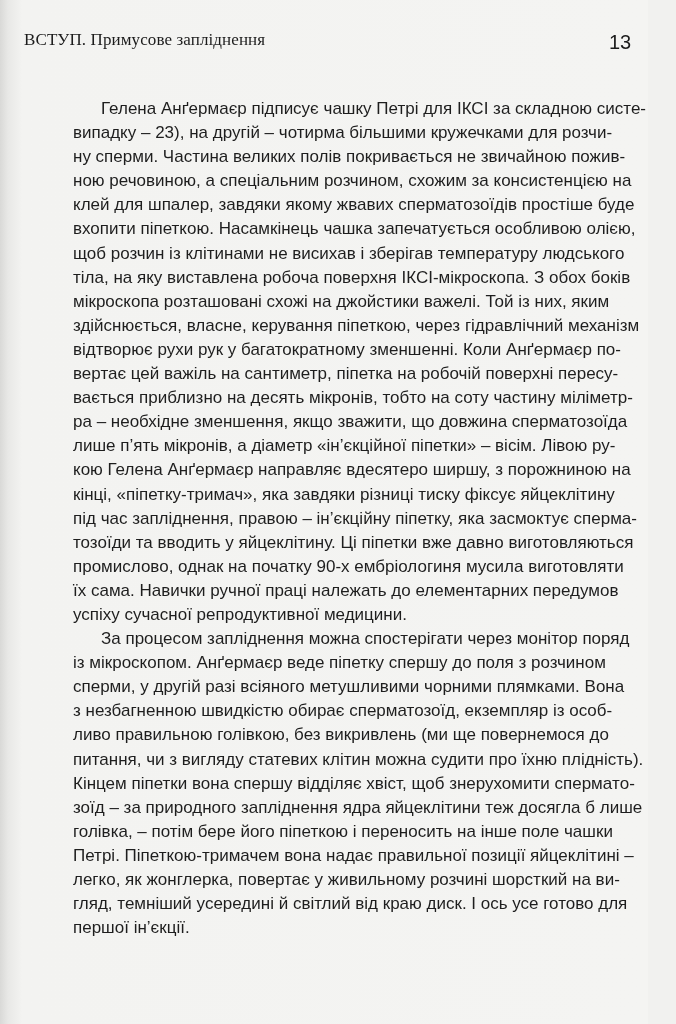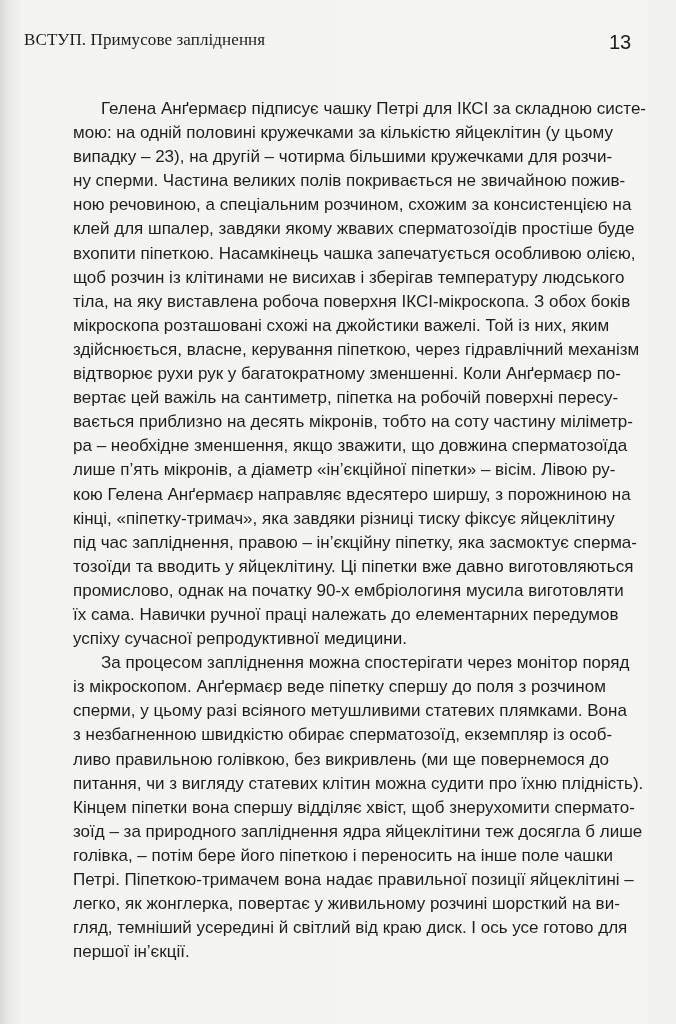--- a/index.html
+++ b/index.html
@@ -66,21 +66,20 @@
 </head>
 <body>
 
 <div class="page">
   <div class="running-head">ВСТУП. Примусове запліднення</div>
   <div class="page-number">13</div>
 
   <div class="body-text">
     <div class="para" id="para-0">
         <span class="line first">Гелена Анґермаєр підписує чашку Петрі для ІКСІ за складною систе-</span>
-        <span class="line">мою: на одній половині кружечками за кількістю яйцеклітин (у цьому</span>
         <span class="line">випадку – 23), на другій – чотирма більшими кружечками для розчи-</span>
         <span class="line">ну сперми. Частина великих полів покривається не звичайною пожив-</span>
         <span class="line">ною речовиною, а спеціальним розчином, схожим за консистенцією на</span>
         <span class="line">клей для шпалер, завдяки якому жвавих сперматозоїдів простіше буде</span>
         <span class="line">вхопити піпеткою. Насамкінець чашка запечатується особливою олією,</span>
         <span class="line">щоб розчин із клітинами не висихав і зберігав температуру людського</span>
         <span class="line">тіла, на яку виставлена робоча поверхня ІКСІ-мікроскопа. З обох боків</span>
         <span class="line">мікроскопа розташовані схожі на джойстики важелі. Той із них, яким</span>
         <span class="line">здійснюється, власне, керування піпеткою, через гідравлічний механізм</span>
         <span class="line">відтворює рухи рук у багатократному зменшенні. Коли Анґермаєр по-</span>
@@ -92,21 +91,21 @@
         <span class="line">кінці, «піпетку-тримач», яка завдяки різниці тиску фіксує яйцеклітину</span>
         <span class="line">під час запліднення, правою – ін’єкційну піпетку, яка засмоктує сперма-</span>
         <span class="line">тозоїди та вводить у яйцеклітину. Ці піпетки вже давно виготовляються</span>
         <span class="line">промислово, однак на початку 90-х ембріологиня мусила виготовляти</span>
         <span class="line">їх сама. Навички ручної праці належать до елементарних передумов</span>
         <span class="line last">успіху сучасної репродуктивної медицини.</span>
       </div>
     <div class="para" id="para-1">
         <span class="line first">За процесом запліднення можна спостерігати через монітор поряд</span>
         <span class="line">із мікроскопом. Анґермаєр веде піпетку спершу до поля з розчином</span>
-        <span class="line">сперми, у цьому разі всіяного метушливими статевих плямками. Вона</span>
+        <span class="line">сперми, у другій разі всіяного метушливими чорними плямками. Вона</span>
         <span class="line">з незбагненною швидкістю обирає сперматозоїд, екземпляр із особ-</span>
         <span class="line">ливо правильною голівкою, без викривлень (ми ще повернемося до</span>
         <span class="line">питання, чи з вигляду статевих клітин можна судити про їхню плідність).</span>
         <span class="line">Кінцем піпетки вона спершу відділяє хвіст, щоб знерухомити сперматo-</span>
         <span class="line">зоїд – за природного запліднення ядра яйцеклітини теж досягла б лише</span>
         <span class="line">голівка, – потім бере його піпеткою і переносить на інше поле чашки</span>
         <span class="line">Петрі. Піпеткою-тримачем вона надає правильної позиції яйцеклітині –</span>
         <span class="line">легко, як жонглерка, повертає у живильному розчині шорсткий на ви-</span>
         <span class="line">гляд, темніший усередині й світлий від краю диск. І ось усе готово для</span>
         <span class="line last">першої ін’єкції.</span>

